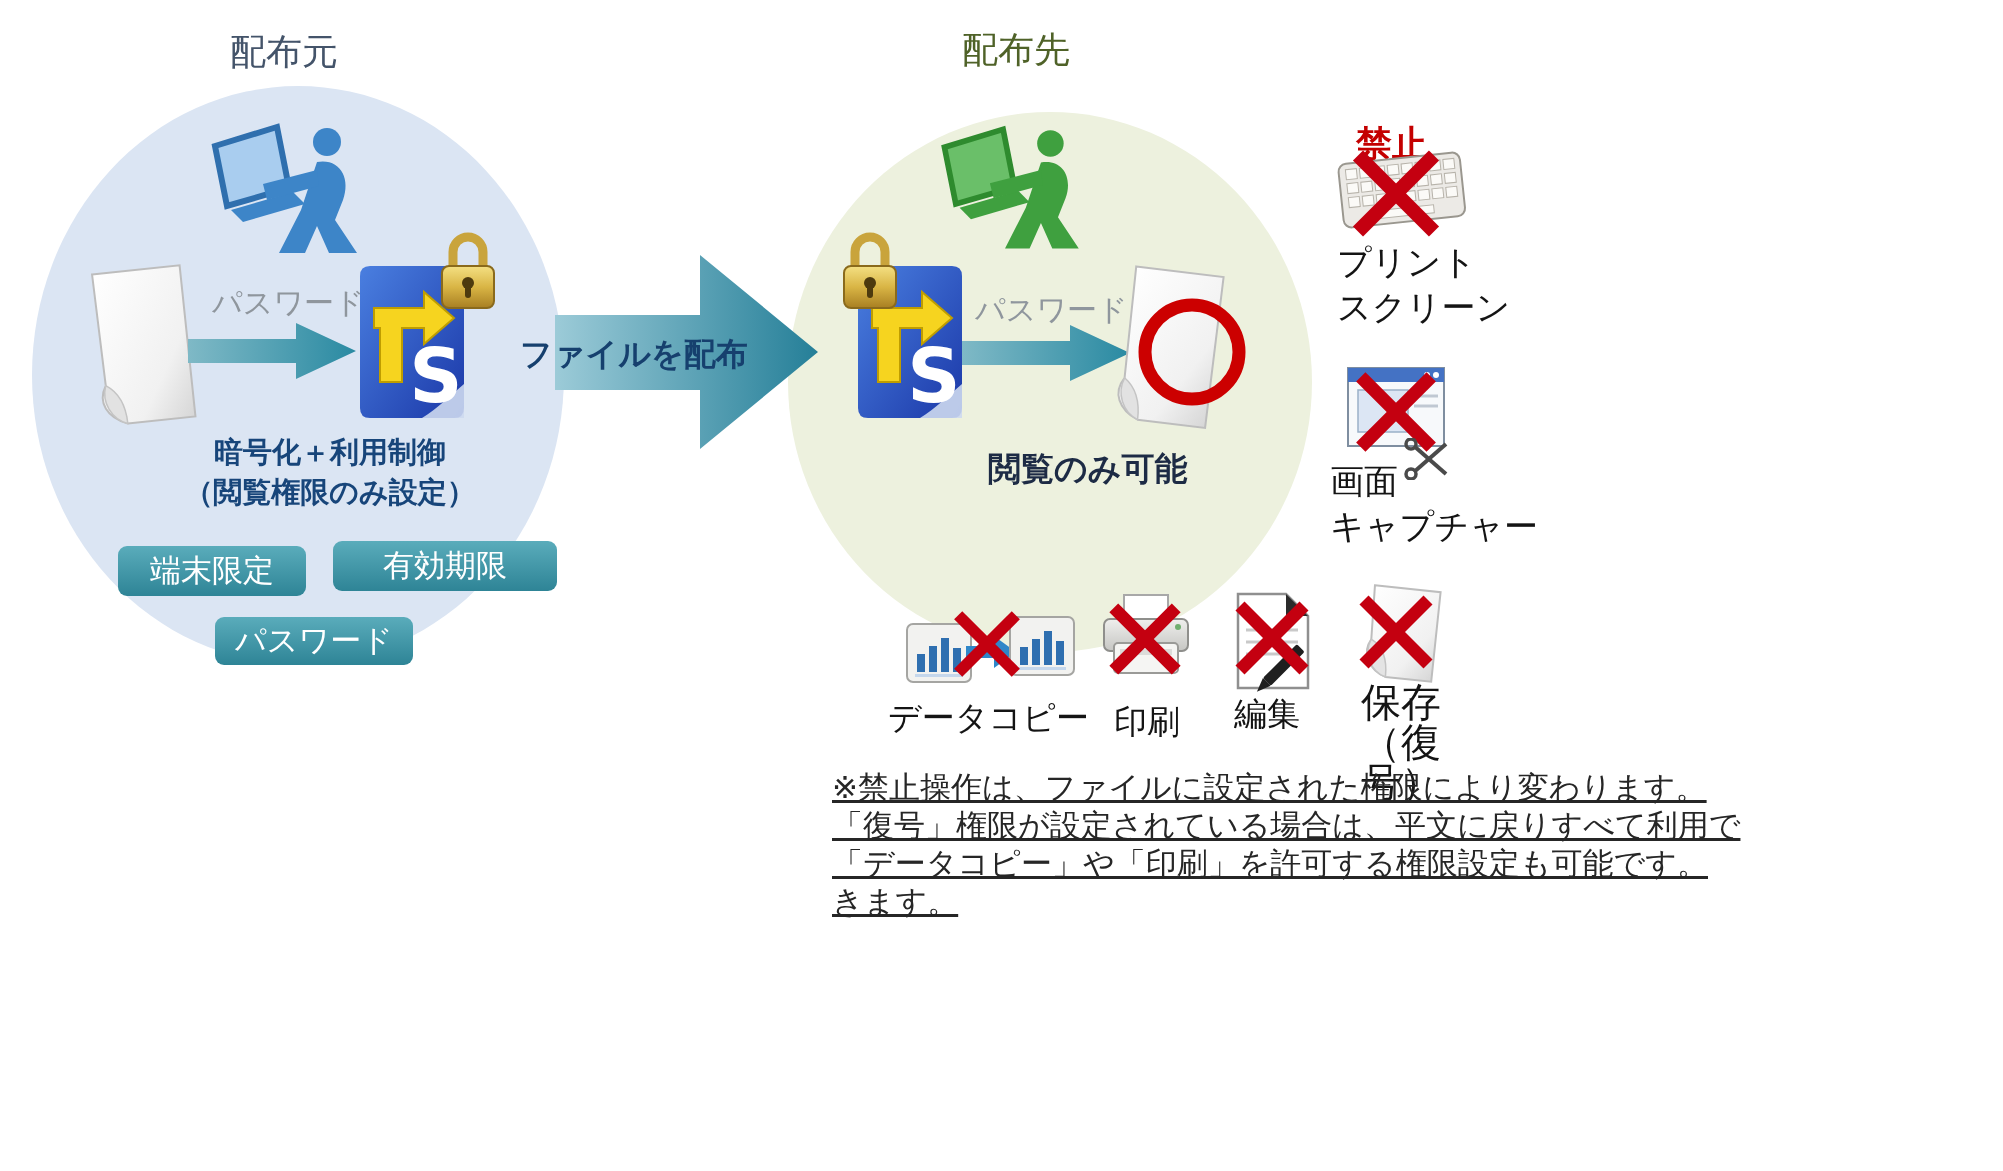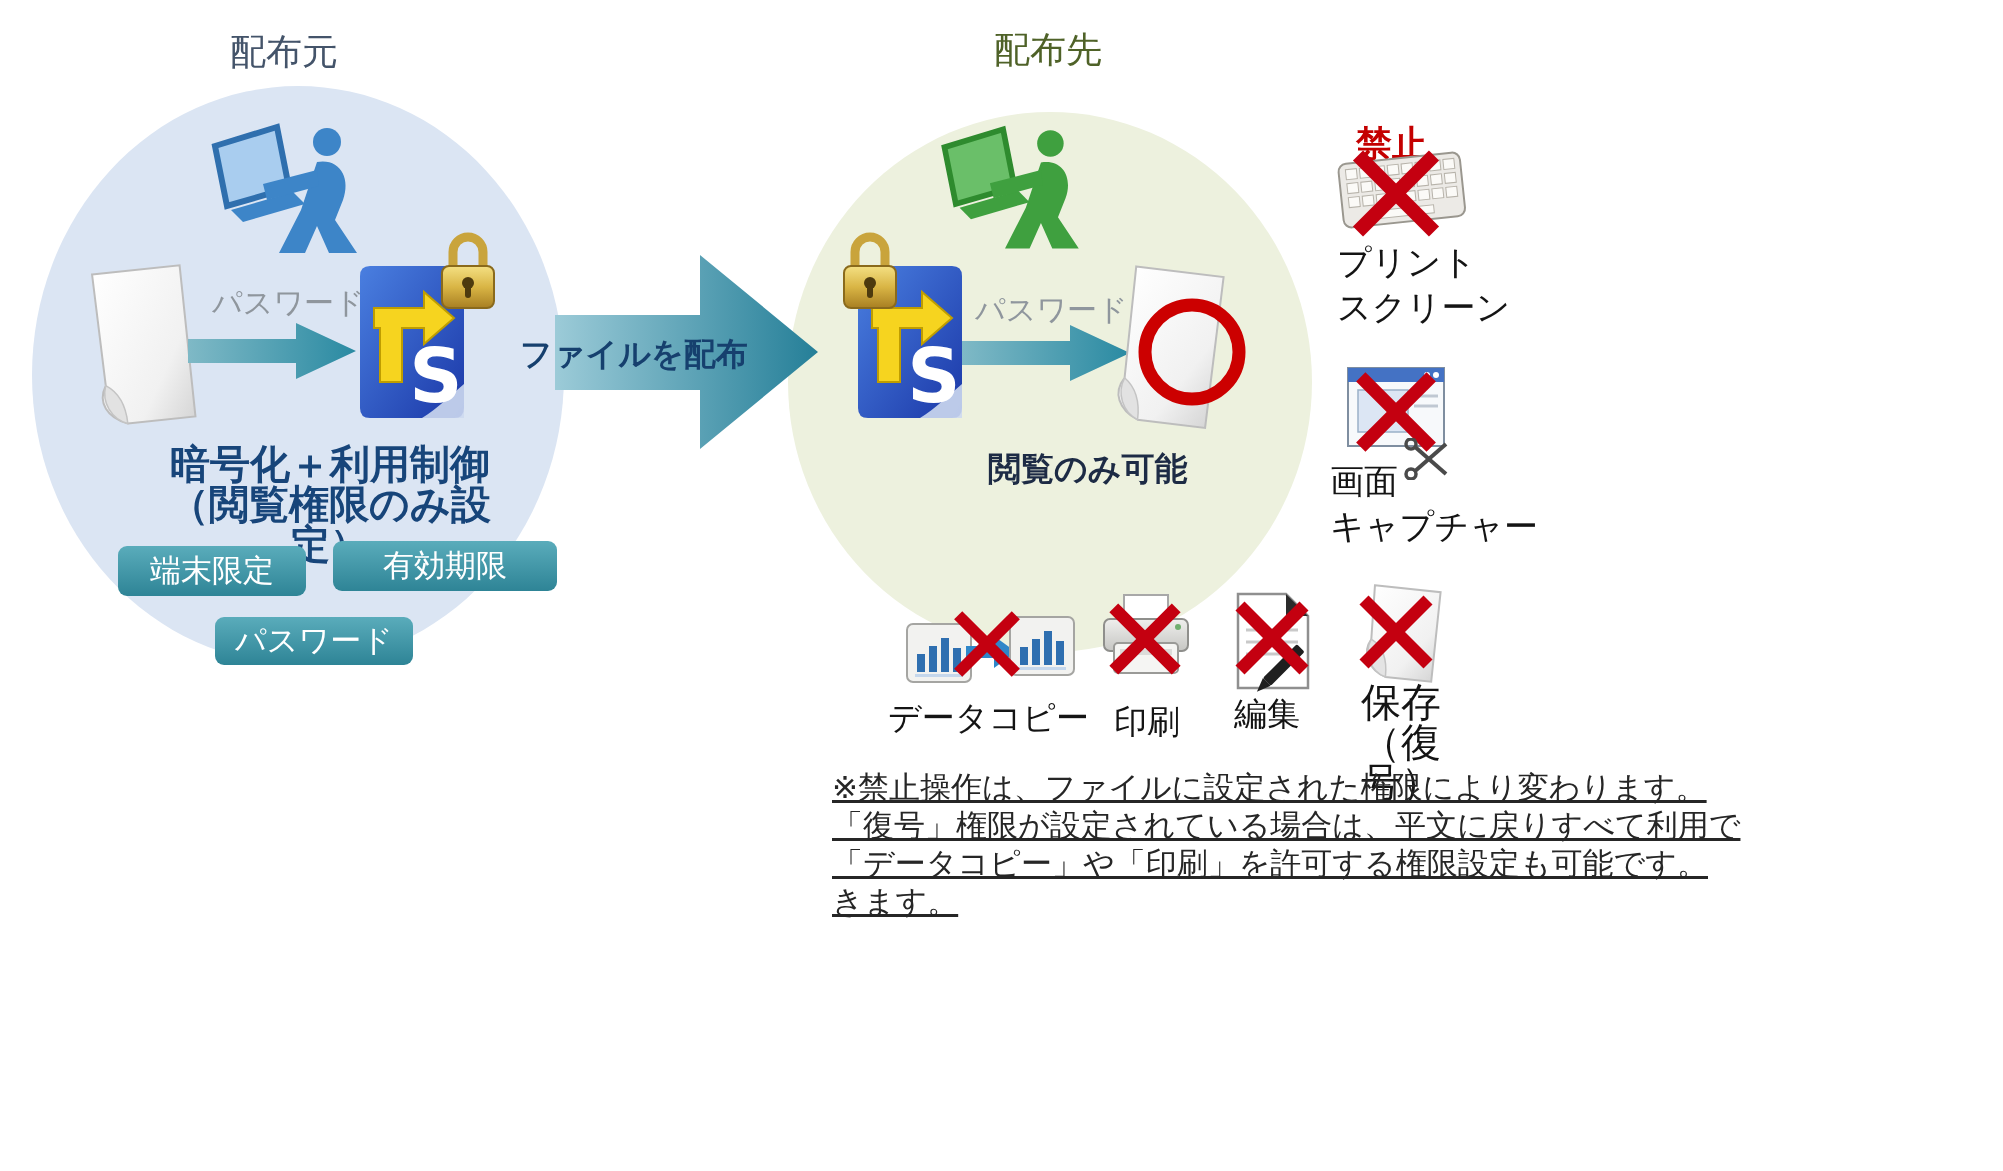--- a/index.html
+++ b/index.html
@@ -6,41 +6,41 @@
   body { background:#ffffff; font-family:"DejaVu Sans","Liberation Sans",sans-serif; }
   .canvas { position:relative; width:2003px; height:1171px; background:#ffffff; overflow:hidden; }
   .abs { position:absolute; }
   .txt { white-space:nowrap; }
   .circle { border-radius:50%; }
   .src-circle { background:#dbe5f3; }
   .dst-circle { background:#edf1de; }
   .zone-title { font-size:36px; color:#44546a; }
   .zone-title.dst { color:#4f6228; }
   .pw-label { font-size:30px; color:#8f969d; }
-  .cap-blue { font-weight:bold; font-size:40px; color:#17457a; text-align:center; line-height:40px;margin-top:12px; }
+  .cap-blue { font-weight:bold; font-size:29px; color:#17457a; text-align:center; line-height:40px; }
   .cap-dark { font-weight:bold; font-size:33px; color:#1d2b45; }
   .transfer-label { font-weight:bold; font-size:32px; color:#16406e; z-index:5; }
   .tag { background:linear-gradient(#5aacbb,#2e8496); border-radius:9px; color:#ffffff;
          font-size:31px; display:flex; align-items:center; justify-content:center; }
   .forbid-title { font-weight:bold; font-size:36px; color:#c40000; }
   .black-label { font-size:33px; color:#141414; }
   .two-line { font-size:34px; color:#141414; line-height:45px;font-family:Liberation Mono, monospace; }
   .note { font-size:31px; color:#262626; line-height:38px;text-decoration:underline; }
   .save-label { text-align:center; font-size:40px; color:#141414; line-height:40px; }
 </style>
 </head>
 <body>
 
 <div class="canvas">
 
   <div class="abs circle src-circle" style="left:32px;top:86px;width:532px;height:578px;"></div>
   <div class="abs circle dst-circle" style="left:788px;top:112px;width:524px;height:540px;"></div>
 
   <div class="abs txt zone-title" style="left:230px;top:28px;">配布元</div>
-  <div class="abs txt zone-title dst" style="left:994px;top:26px;">配布先</div>
+  <div class="abs txt zone-title dst" style="left:962px;top:26px;">配布先</div>
 
   <svg class="abs" style="left:205px;top:122px;" width="185" height="132" viewBox="0 0 185 132">
     <polygon points="10,24 72,5 84,66 22,84" fill="#a9cdef" stroke="#2f6fae" stroke-width="6"></polygon>
     <polygon points="26,88 88,70 100,82 38,100" fill="#3d85c8"></polygon>
     <circle cx="122" cy="20" r="14" fill="#3d85c8"></circle>
     <path d="M112,40 C135,36 146,56 138,78 L130,98 L152,131 L124,131 L112,104 L100,131 L74,131 L96,88 Z" fill="#3d85c8"></path>
     <polygon points="112,48 58,62 62,78 114,64" fill="#3d85c8"></polygon>
   </svg>
 
   <svg class="abs" style="left:72px;top:262px;" width="135" height="172" viewBox="0 0 135 172">

